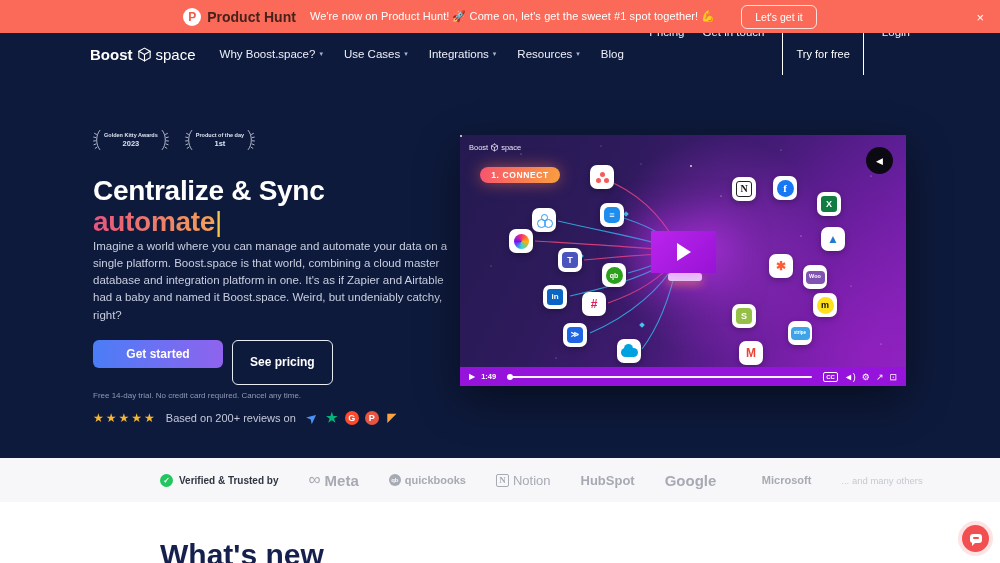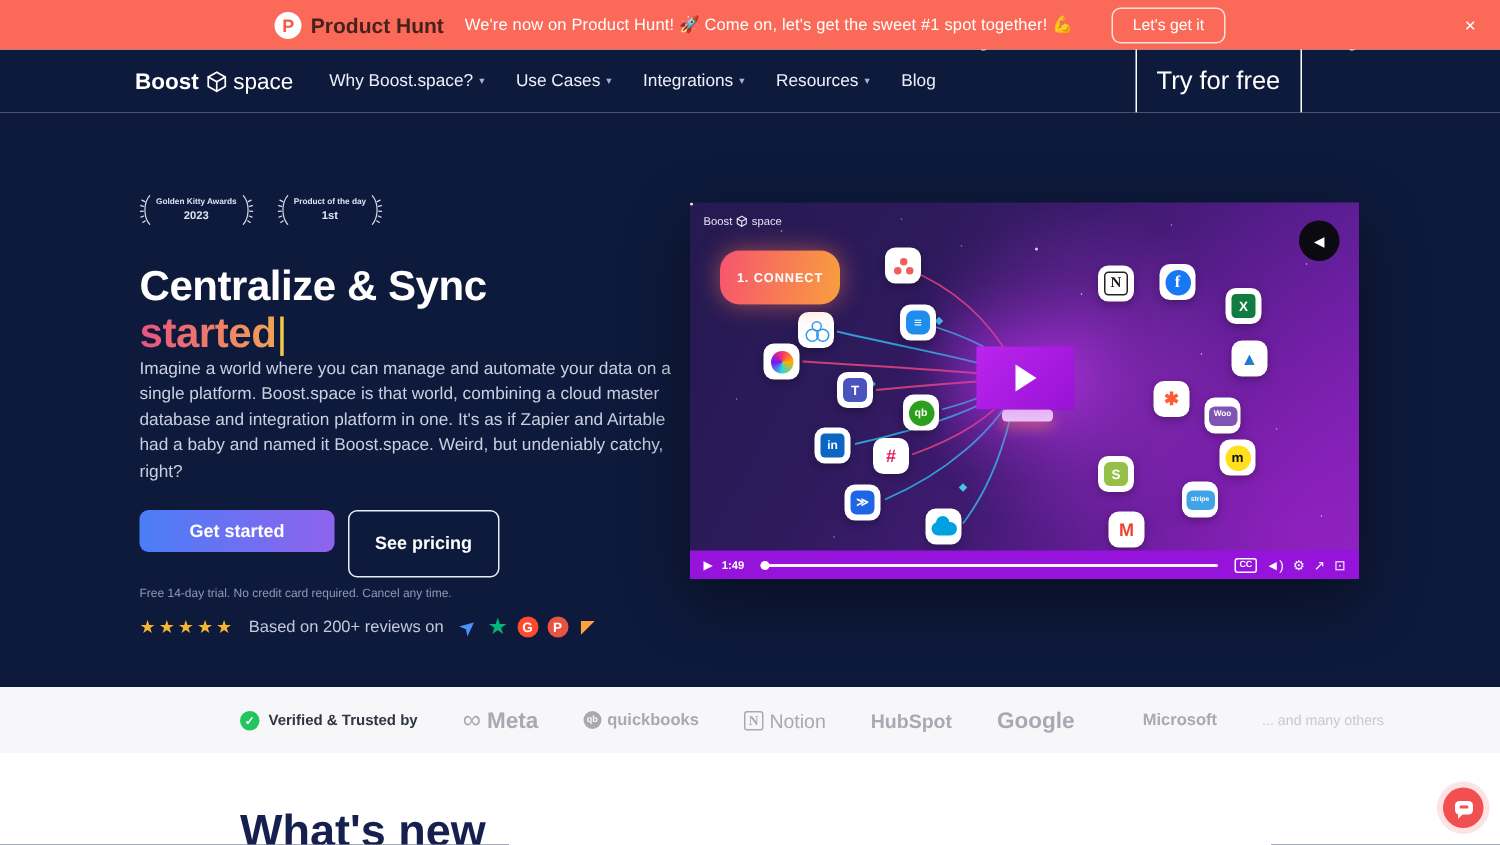--- a/index.html
+++ b/index.html
@@ -20,21 +20,21 @@
   .nav-left{display:flex;align-items:center}
   .brand{display:flex;align-items:center;color:#fff;font-size:15px;cursor:pointer}
   .brand .b1{font-weight:700}
   .brand .cube{width:17px;height:17px;margin:0 3px}
   .cube path{stroke:#fff;stroke-width:1.6;fill:none;stroke-linejoin:round;stroke-linecap:round}
   .nav-menu{display:flex;gap:21px;margin-left:24px}
   .nav-item{font-size:11.5px;color:#EDF0F8;display:flex;align-items:center;gap:4px;cursor:pointer;white-space:nowrap}
   .caret{font-size:7px;color:#A9B2CC}
   .nav-right{display:flex;align-items:flex-start;gap:18px;font-size:11.5px;color:#EDF0F8}
   .nav-link{cursor:pointer;white-space:nowrap}
-  .btn-try{border:1px solid #fff;border-radius:4px;padding:21px 13px;font-size:17px;color:#fff;background:transparent;font-family:inherit;cursor:pointer;white-space:nowrap}
+  .btn-try{border:1px solid #fff;border-radius:4px;padding:21px 13px;font-size:11px;color:#fff;background:transparent;font-family:inherit;cursor:pointer;white-space:nowrap}
 
   
   .hero{height:383px;background:#0E1A3C;position:relative}
   .hero-left{position:absolute;left:93px;top:53px;width:356px}
   .awards{display:flex;gap:16px;margin-bottom:24px}
   .award{display:flex;align-items:center;color:#DDE3F2}
   .laurel{width:8px;height:24px}
   .laurel path{stroke:#D9DEEC;stroke-width:1;fill:none;stroke-linecap:round}
   .flip{transform:scaleX(-1)}
   .award-text{display:flex;flex-direction:column;align-items:center;padding:0 3px;line-height:1.25}
@@ -65,21 +65,21 @@
       linear-gradient(118deg,#241A50 0%,#2E1A5C 30%,#441B76 55%,#5E1E96 78%,#7B23B8 100%);
     box-shadow:0 14px 40px rgba(0,0,0,.45)}
   .video::after{content:"";position:absolute;left:0;top:0;width:2px;height:2px;border-radius:50%;background:rgba(255,255,255,.9);
     box-shadow:60px 18px 0 -.5px rgba(255,255,255,.7),140px 10px 0 -.5px rgba(255,255,255,.5),230px 30px 0 0 rgba(255,255,255,.8),
     320px 14px 0 -.5px rgba(255,255,255,.6),410px 40px 0 -.5px rgba(255,255,255,.7),30px 130px 0 -.5px rgba(255,255,255,.5),
     95px 222px 0 -.5px rgba(255,255,255,.6),260px 60px 0 -.5px rgba(255,255,255,.9),390px 150px 0 -.5px rgba(255,255,255,.6),
     420px 208px 0 -.5px rgba(255,255,255,.7),180px 28px 0 -.5px rgba(255,255,255,.5),340px 100px 0 -.5px rgba(255,255,255,.8)}
   .v-brand{position:absolute;left:9px;top:8px;display:flex;align-items:center;color:#E9E4F5;font-size:7.5px;z-index:3}
   .v-brand .cube{width:9px;height:9px;margin:0 2px}
   .v-brand .cube path{stroke:#E9E4F5;stroke-width:2}
-  .v-connect{position:absolute;left:20px;top:32px;width:80px;height:36px;border-radius:13px;background:linear-gradient(100deg,#F7546E,#F89F3E);
+  .v-connect{position:absolute;left:20px;top:32px;width:80px;height:16px;border-radius:13px;background:linear-gradient(100deg,#F7546E,#F89F3E);
     color:#fff;font-size:8.5px;font-weight:700;display:flex;align-items:center;justify-content:center;letter-spacing:.6px;
     box-shadow:0 0 16px rgba(248,120,80,.55);z-index:3}
   .v-mute{position:absolute;right:13px;top:12px;width:27px;height:27px;border-radius:50%;background:#0B0A13;color:#fff;display:flex;align-items:center;justify-content:center;font-size:9px;cursor:pointer;z-index:4}
   .v-lines{position:absolute;inset:0;pointer-events:none;z-index:1}
   .v-lines path{fill:none;stroke-width:1.2;opacity:.85}
   .v-play{position:absolute;left:191px;top:96px;width:65px;height:42px;background:linear-gradient(135deg,#BA25EC,#9912D6);
     box-shadow:0 0 36px 12px rgba(186,45,235,.5);display:flex;align-items:center;justify-content:center;cursor:pointer;z-index:2}
   .tri{width:0;height:0;border-left:14px solid #fff;border-top:9px solid transparent;border-bottom:9px solid transparent}
   .v-book{position:absolute;left:208px;top:138px;width:34px;height:8px;border-radius:3px;background:#fff;box-shadow:0 3px 10px rgba(255,150,60,.75);z-index:1}
   .app-tile{position:absolute;width:24px;height:24px;border-radius:7px;background:#fff;display:flex;align-items:center;justify-content:center;box-shadow:0 2px 6px rgba(0,0,0,.28);z-index:2}
@@ -229,21 +229,21 @@
             <span class="award-l2">1st</span>
           </span>
           <svg viewBox="0 0 10 26" class="laurel flip">
             <path d="M8.5 1 C3.2 7 3.2 19 8.5 25"></path>
             <path d="M4.4 6 2 4.8M3.4 10 .9 9.4M3.2 14 .7 14.2M3.6 18 1.2 18.9M4.8 22 2.7 23.4"></path>
           </svg>
         </div>
       </div>
     <h1 class="title">
       <span>Centralize &amp; Sync</span><br>
-      <span class="grad">started</span><span class="cursor">|</span>
+      <span class="grad">automate</span><span class="cursor">|</span>
     </h1>
     <p class="desc">Imagine a world where you can manage and automate your data on a single platform. Boost.space is that world, combining a cloud master database and integration platform in one. It's as if Zapier and Airtable had a baby and named it Boost.space. Weird, but undeniably catchy, right?</p>
     <div class="cta-row">
       <button class="btn-primary">Get started</button>
       <button class="btn-secondary">See pricing</button>
     </div>
     <div class="trial-note">Free 14-day trial. No credit card required. Cancel any time.</div>
     <div class="reviews">
       <span class="stars">★★★★★</span>
       <span class="reviews-text">Based on 200+ reviews on</span>

